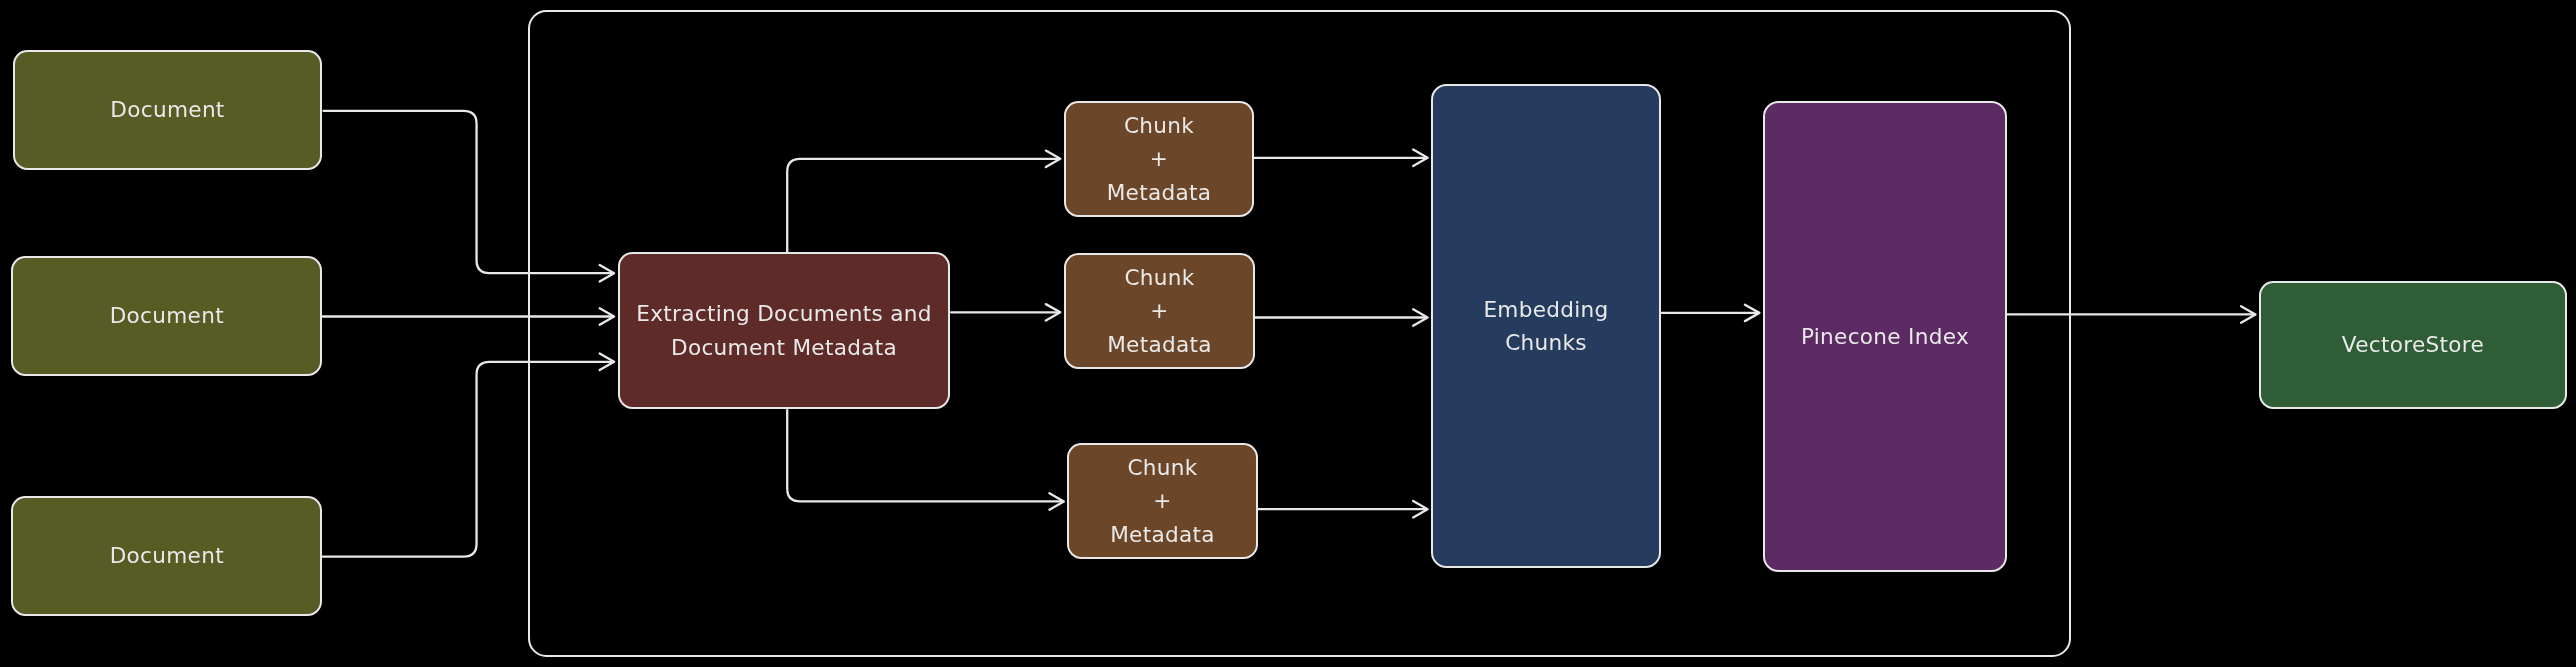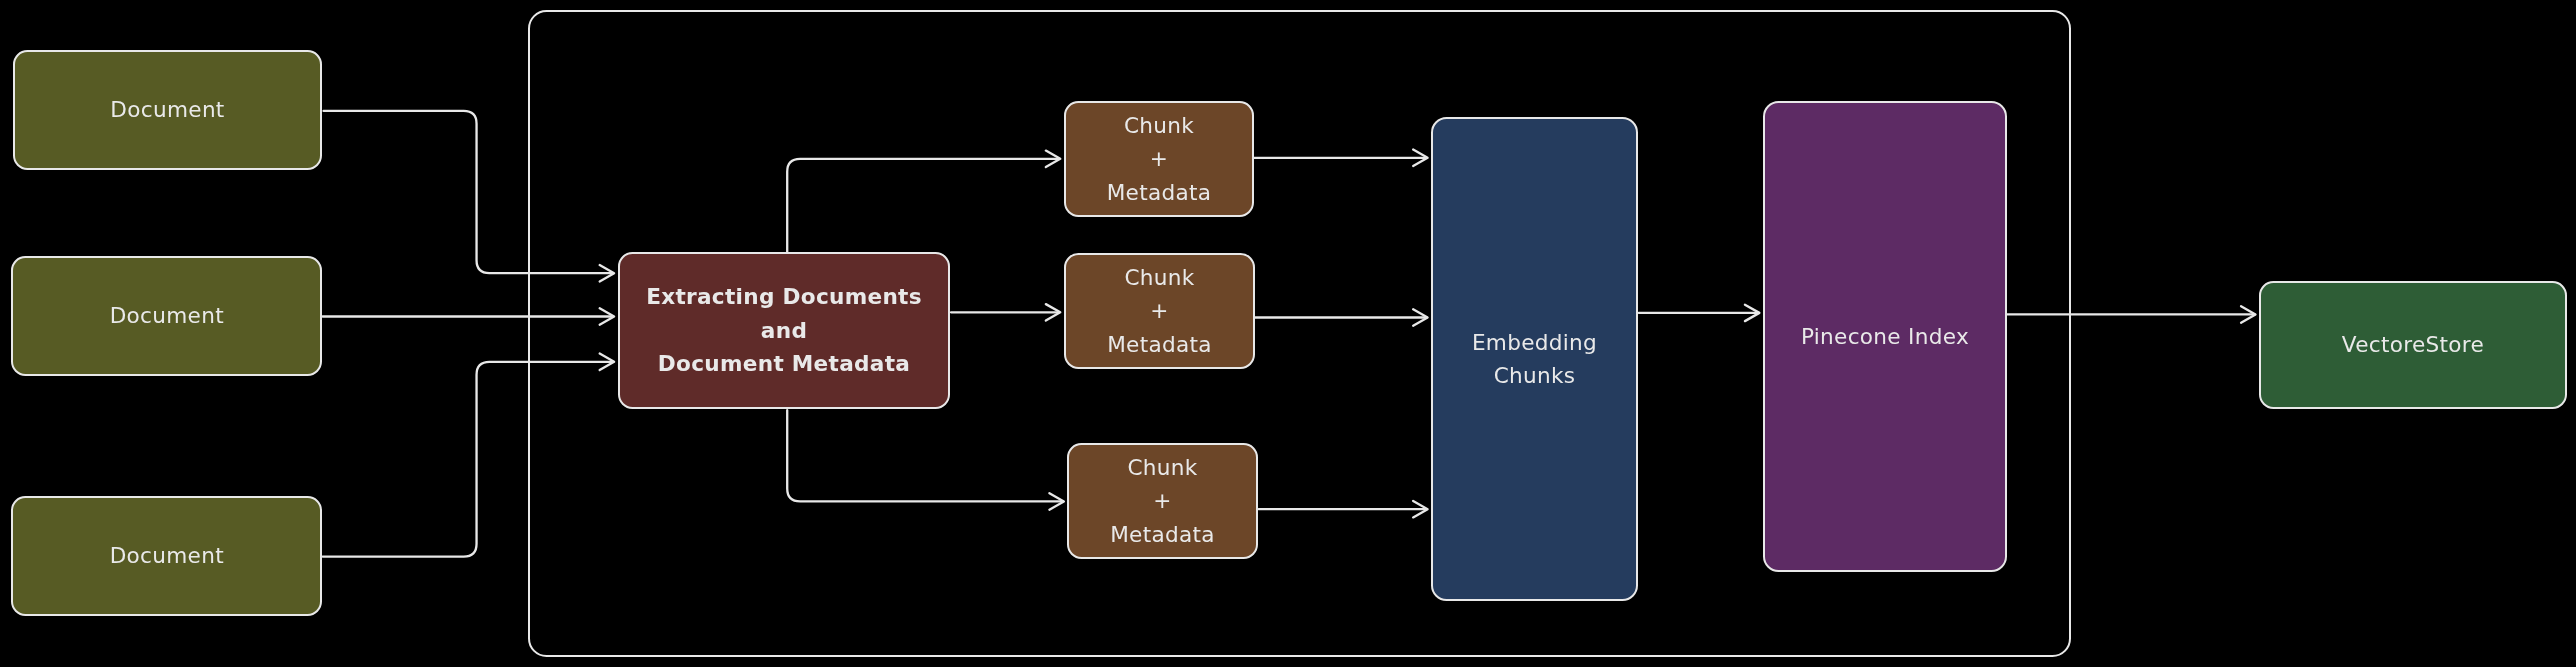--- a/index.html
+++ b/index.html
@@ -54,25 +54,25 @@
   }
   .node .label {
     white-space: pre-line;
     text-align: center;
     padding: 0 9.3px;
   }
   .tall { border-radius: 15.5px; }
   #n-doc1    { left: 13px;   top: 50px;  width: 309px; height: 120px; }
   #n-doc2    { left: 11.3px;   top: 256px; width: 311px; height: 120px; }
   #n-doc3    { left: 11.3px;   top: 496px; width: 311px; height: 120px; }
-  #n-extract { left: 618px; top: 252px; width: 332px; height: 157px; font-weight: bold; }
+  #n-extract { left: 618px; top: 252px; width: 332px; height: 157px; }
   #n-chunk1  { left: 1064px; top: 101px; width: 190px; height: 116px; }
   #n-chunk2  { left: 1064px; top: 253px; width: 191px; height: 116px; }
   #n-chunk3  { left: 1067px; top: 443px; width: 191px; height: 116px; }
-  #n-embed   { left: 1431px; top: 117px; width: 207px; height: 484px; }
+  #n-embed   { left: 1431px; top: 84px; width: 230px; height: 484px; }
   #n-pinecone{ left: 1763px; top: 101px; width: 244px; height: 471px; }
   #n-vstore  { left: 2259px; top: 253px; width: 308px; height: 128px; }
 </style>
 </head>
 <body>
 
 <div class="canvas">
 
   <div class="frame"></div>
 

